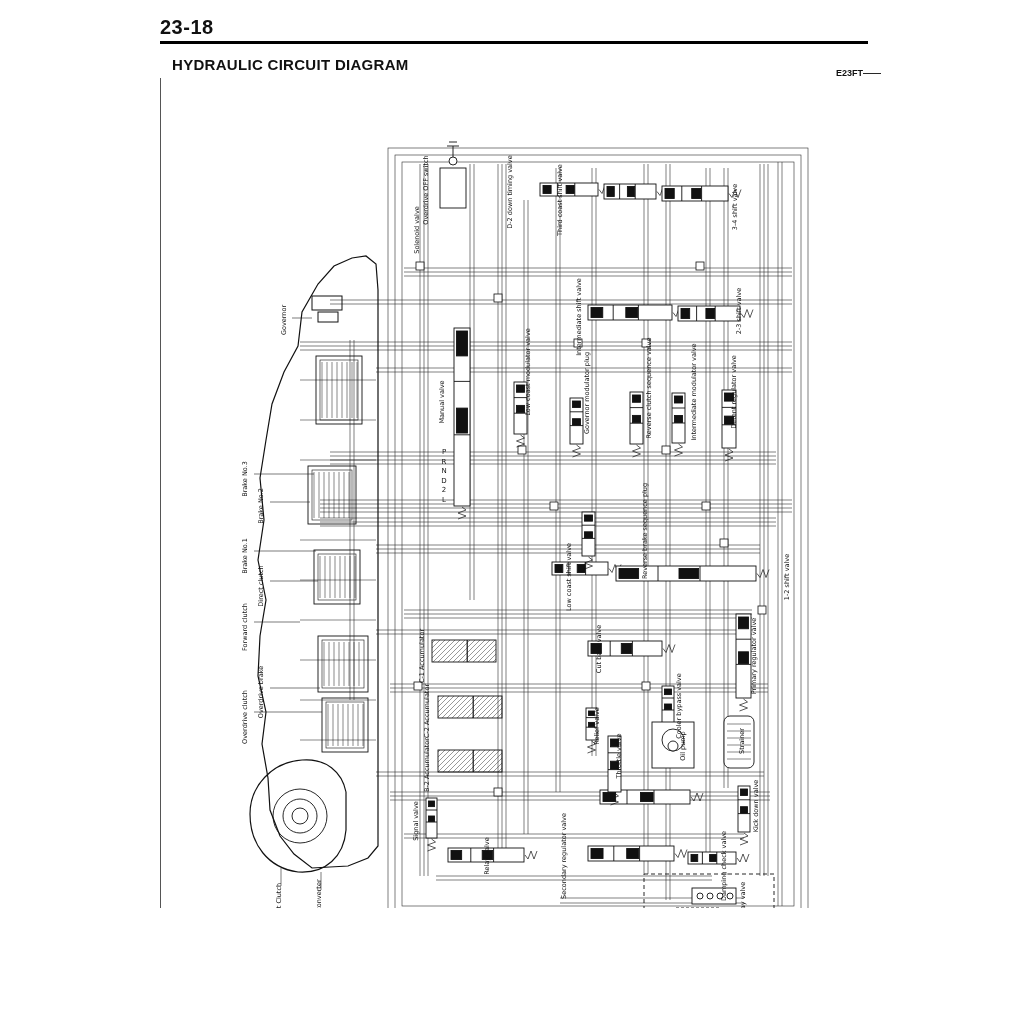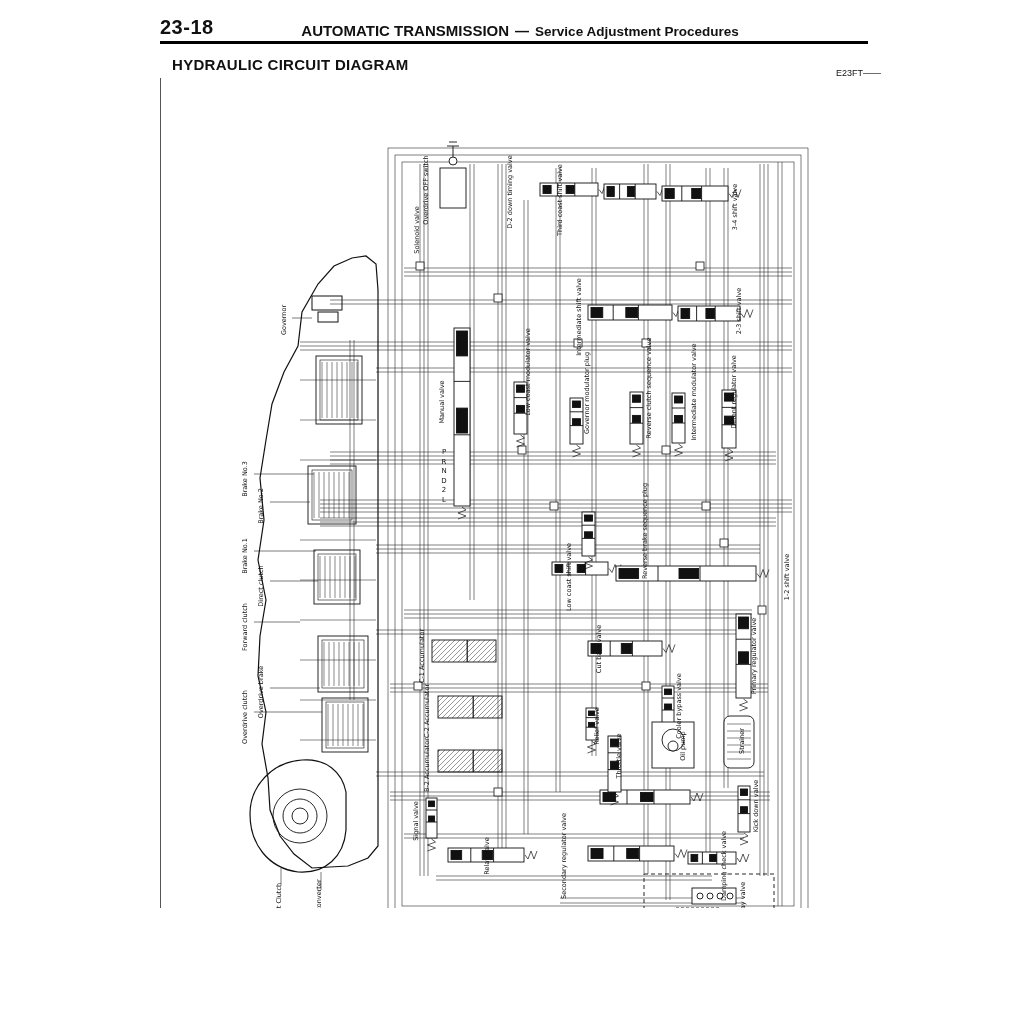--- a/index.html
+++ b/index.html
@@ -5,36 +5,33 @@
   html,body{margin:0;padding:0;background:#ffffff;}
   .page{position:relative;width:1024px;height:908px;background:#ffffff;overflow:hidden;
         font-family:"Liberation Sans", sans-serif;color:#111;}
   .page-number{position:absolute;left:160px;top:16px;font-size:20px;font-weight:bold;letter-spacing:.5px;}
   .section-line{position:absolute;left:250px;top:22px;width:540px;text-align:center;white-space:nowrap;}
   .section-title{font-size:15px;font-weight:bold;}
   .section-dash{font-size:14px;font-weight:bold;padding:0 6px;}
   .section-subtitle{font-size:13.5px;font-weight:bold;}
   .head-rule{position:absolute;left:160px;top:41px;width:708px;height:3px;background:#000;}
   .doc-title{position:absolute;left:172px;top:56px;font-size:15px;font-weight:bold;letter-spacing:.3px;}
-  .doc-code{position:absolute;left:836px;top:68px;font-size:9px;font-weight:normal;}
+  .doc-code{position:absolute;left:836px;top:68px;font-size:9px;font-weight:bold;}
   .frame-left{position:absolute;left:160px;top:78px;width:1px;height:935px;background:#555;}
   .frame-bottom{position:absolute;left:160px;top:1012px;width:706px;height:1px;background:#555;}
   svg.diagram{position:absolute;left:0;top:0;}
   svg text{font-family:"DejaVu Sans", sans-serif;}
 </style>
 </head>
 <body>
 
 <div class="page">
 
   <div class="page-number">23-18</div>
 
-  <div class="section-line">
-    <span class="section-title">AUTOMATIC TRANSMISSION</span><span class="section-dash">—</span><span class="section-subtitle">Service Adjustment Procedures</span>
-  </div>
 
   <div class="head-rule"></div>
 
   <div class="doc-title">HYDRAULIC CIRCUIT DIAGRAM</div>
   <div class="doc-code">E23FT——</div>
 
   <div class="frame-left"></div>
   <div class="frame-bottom"></div>
 
   <svg id="diagram-svg" class="diagram" width="1024" height="1024" viewBox="0 0 1024 1024">

